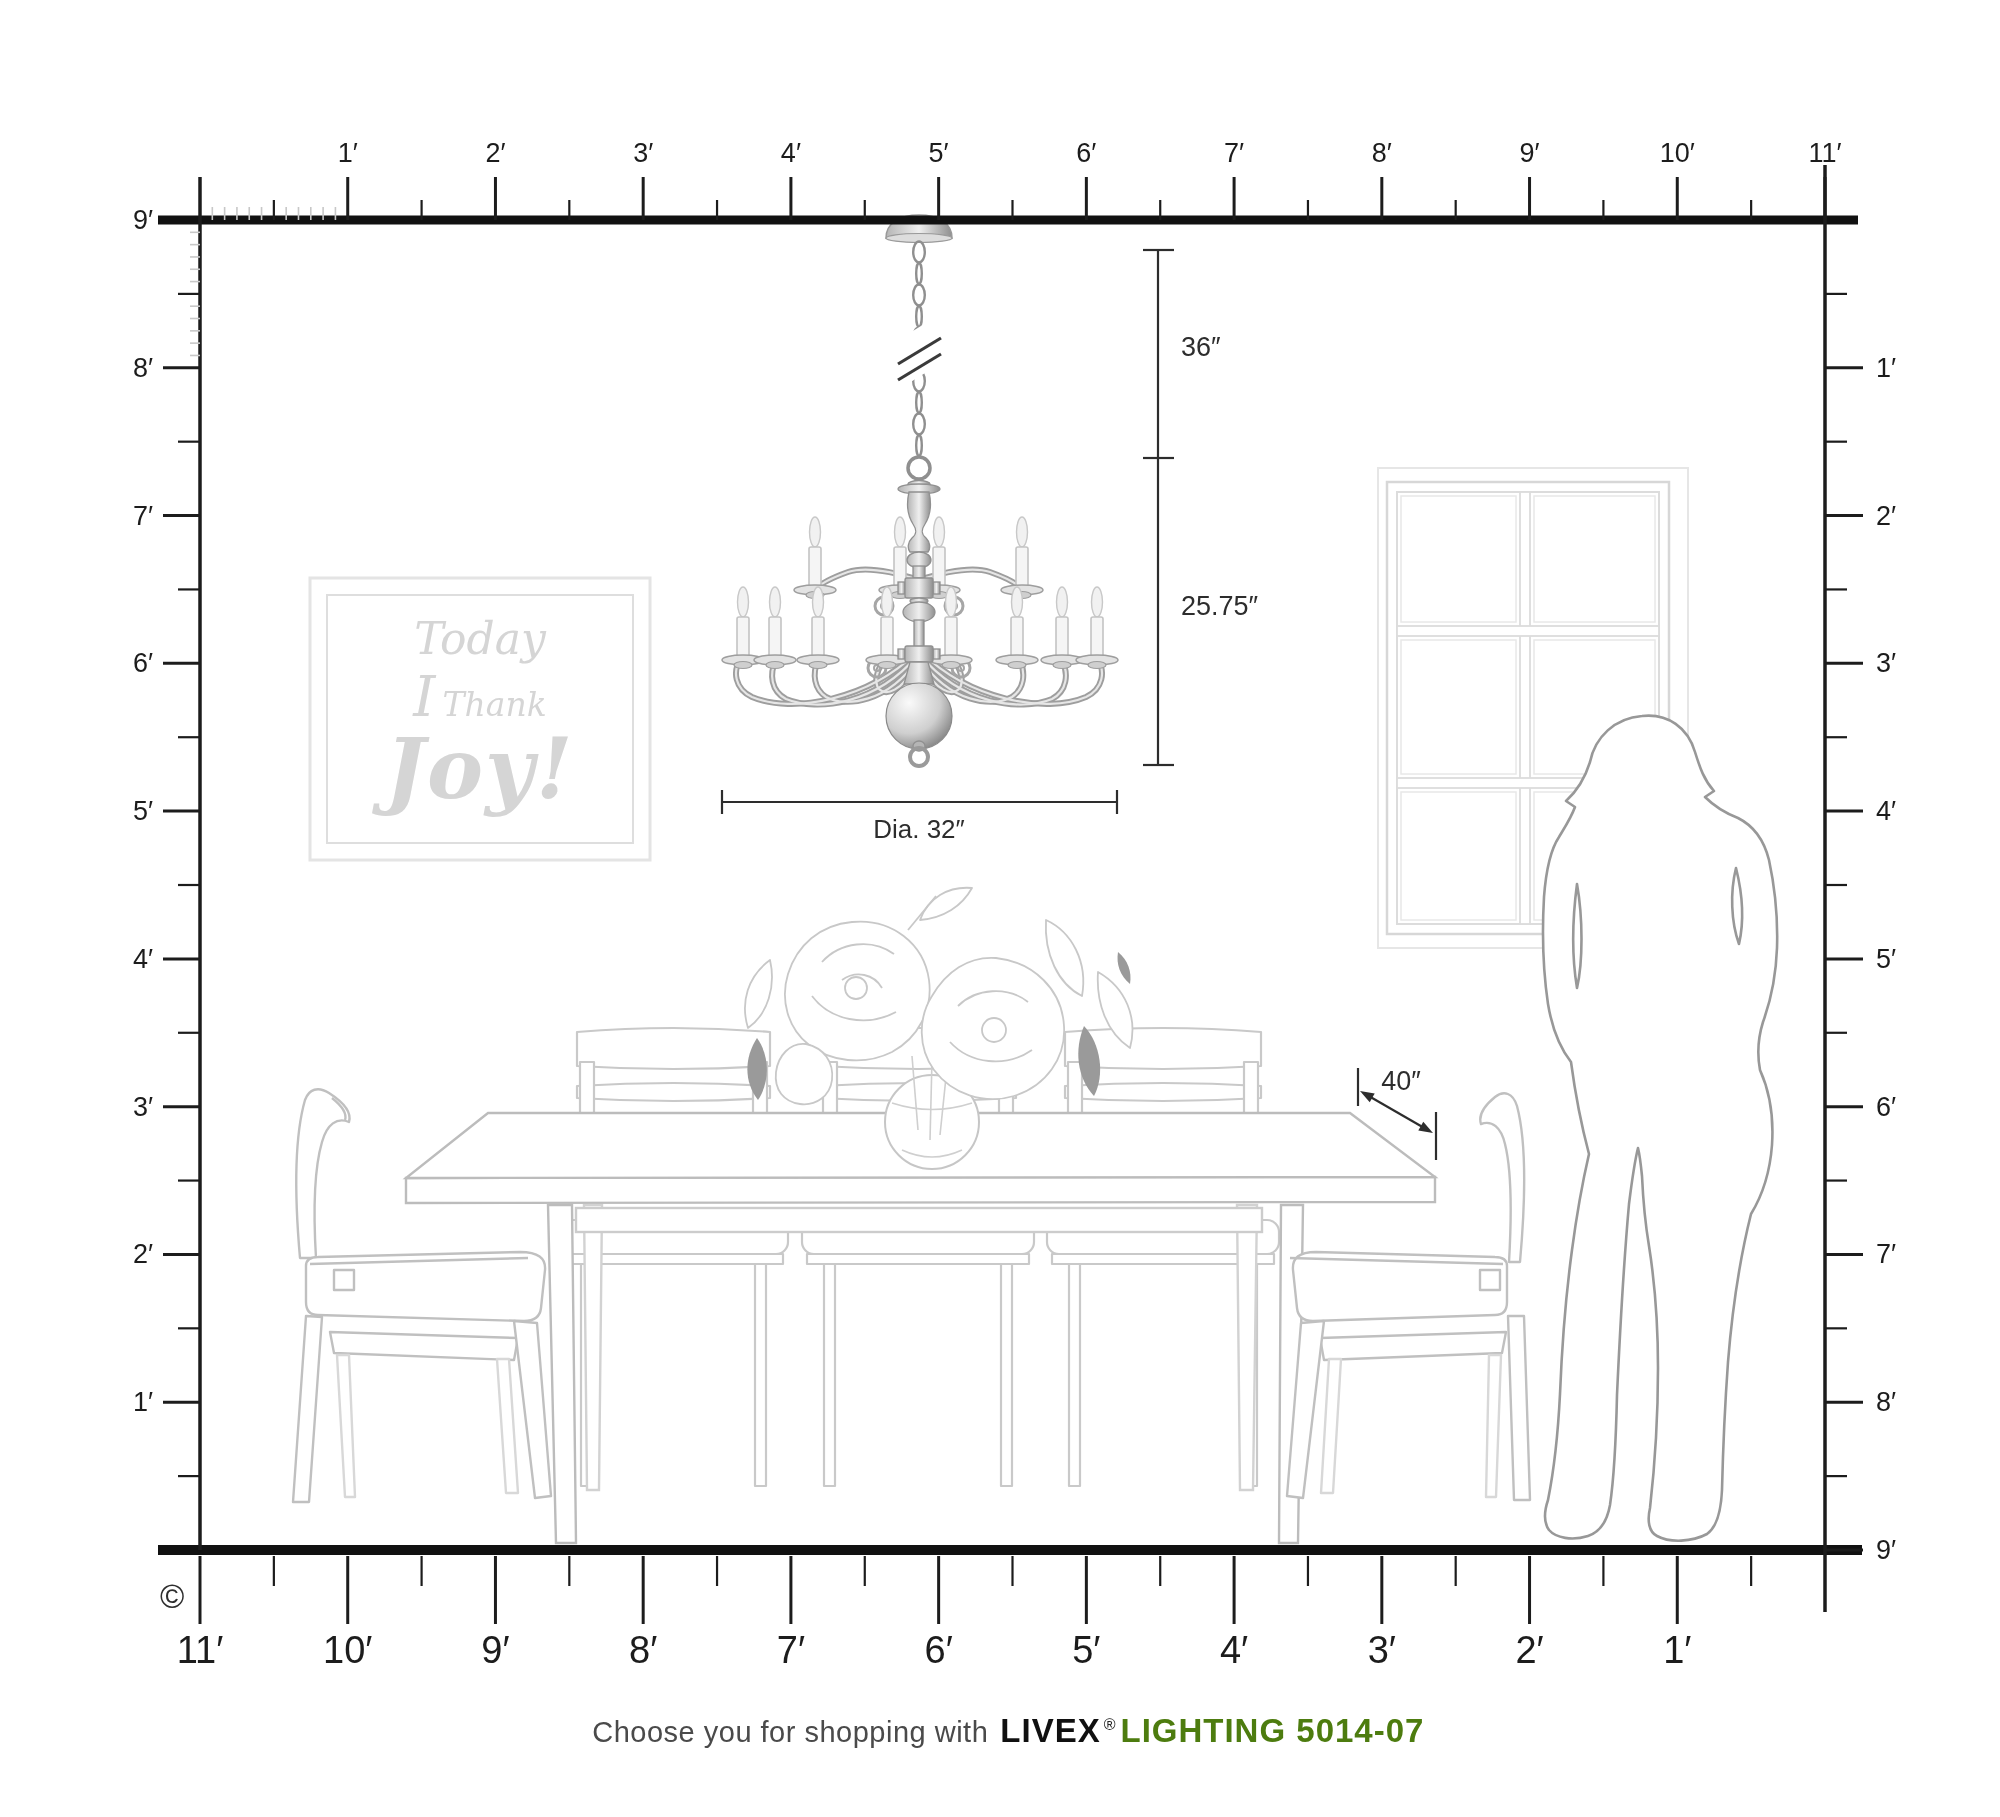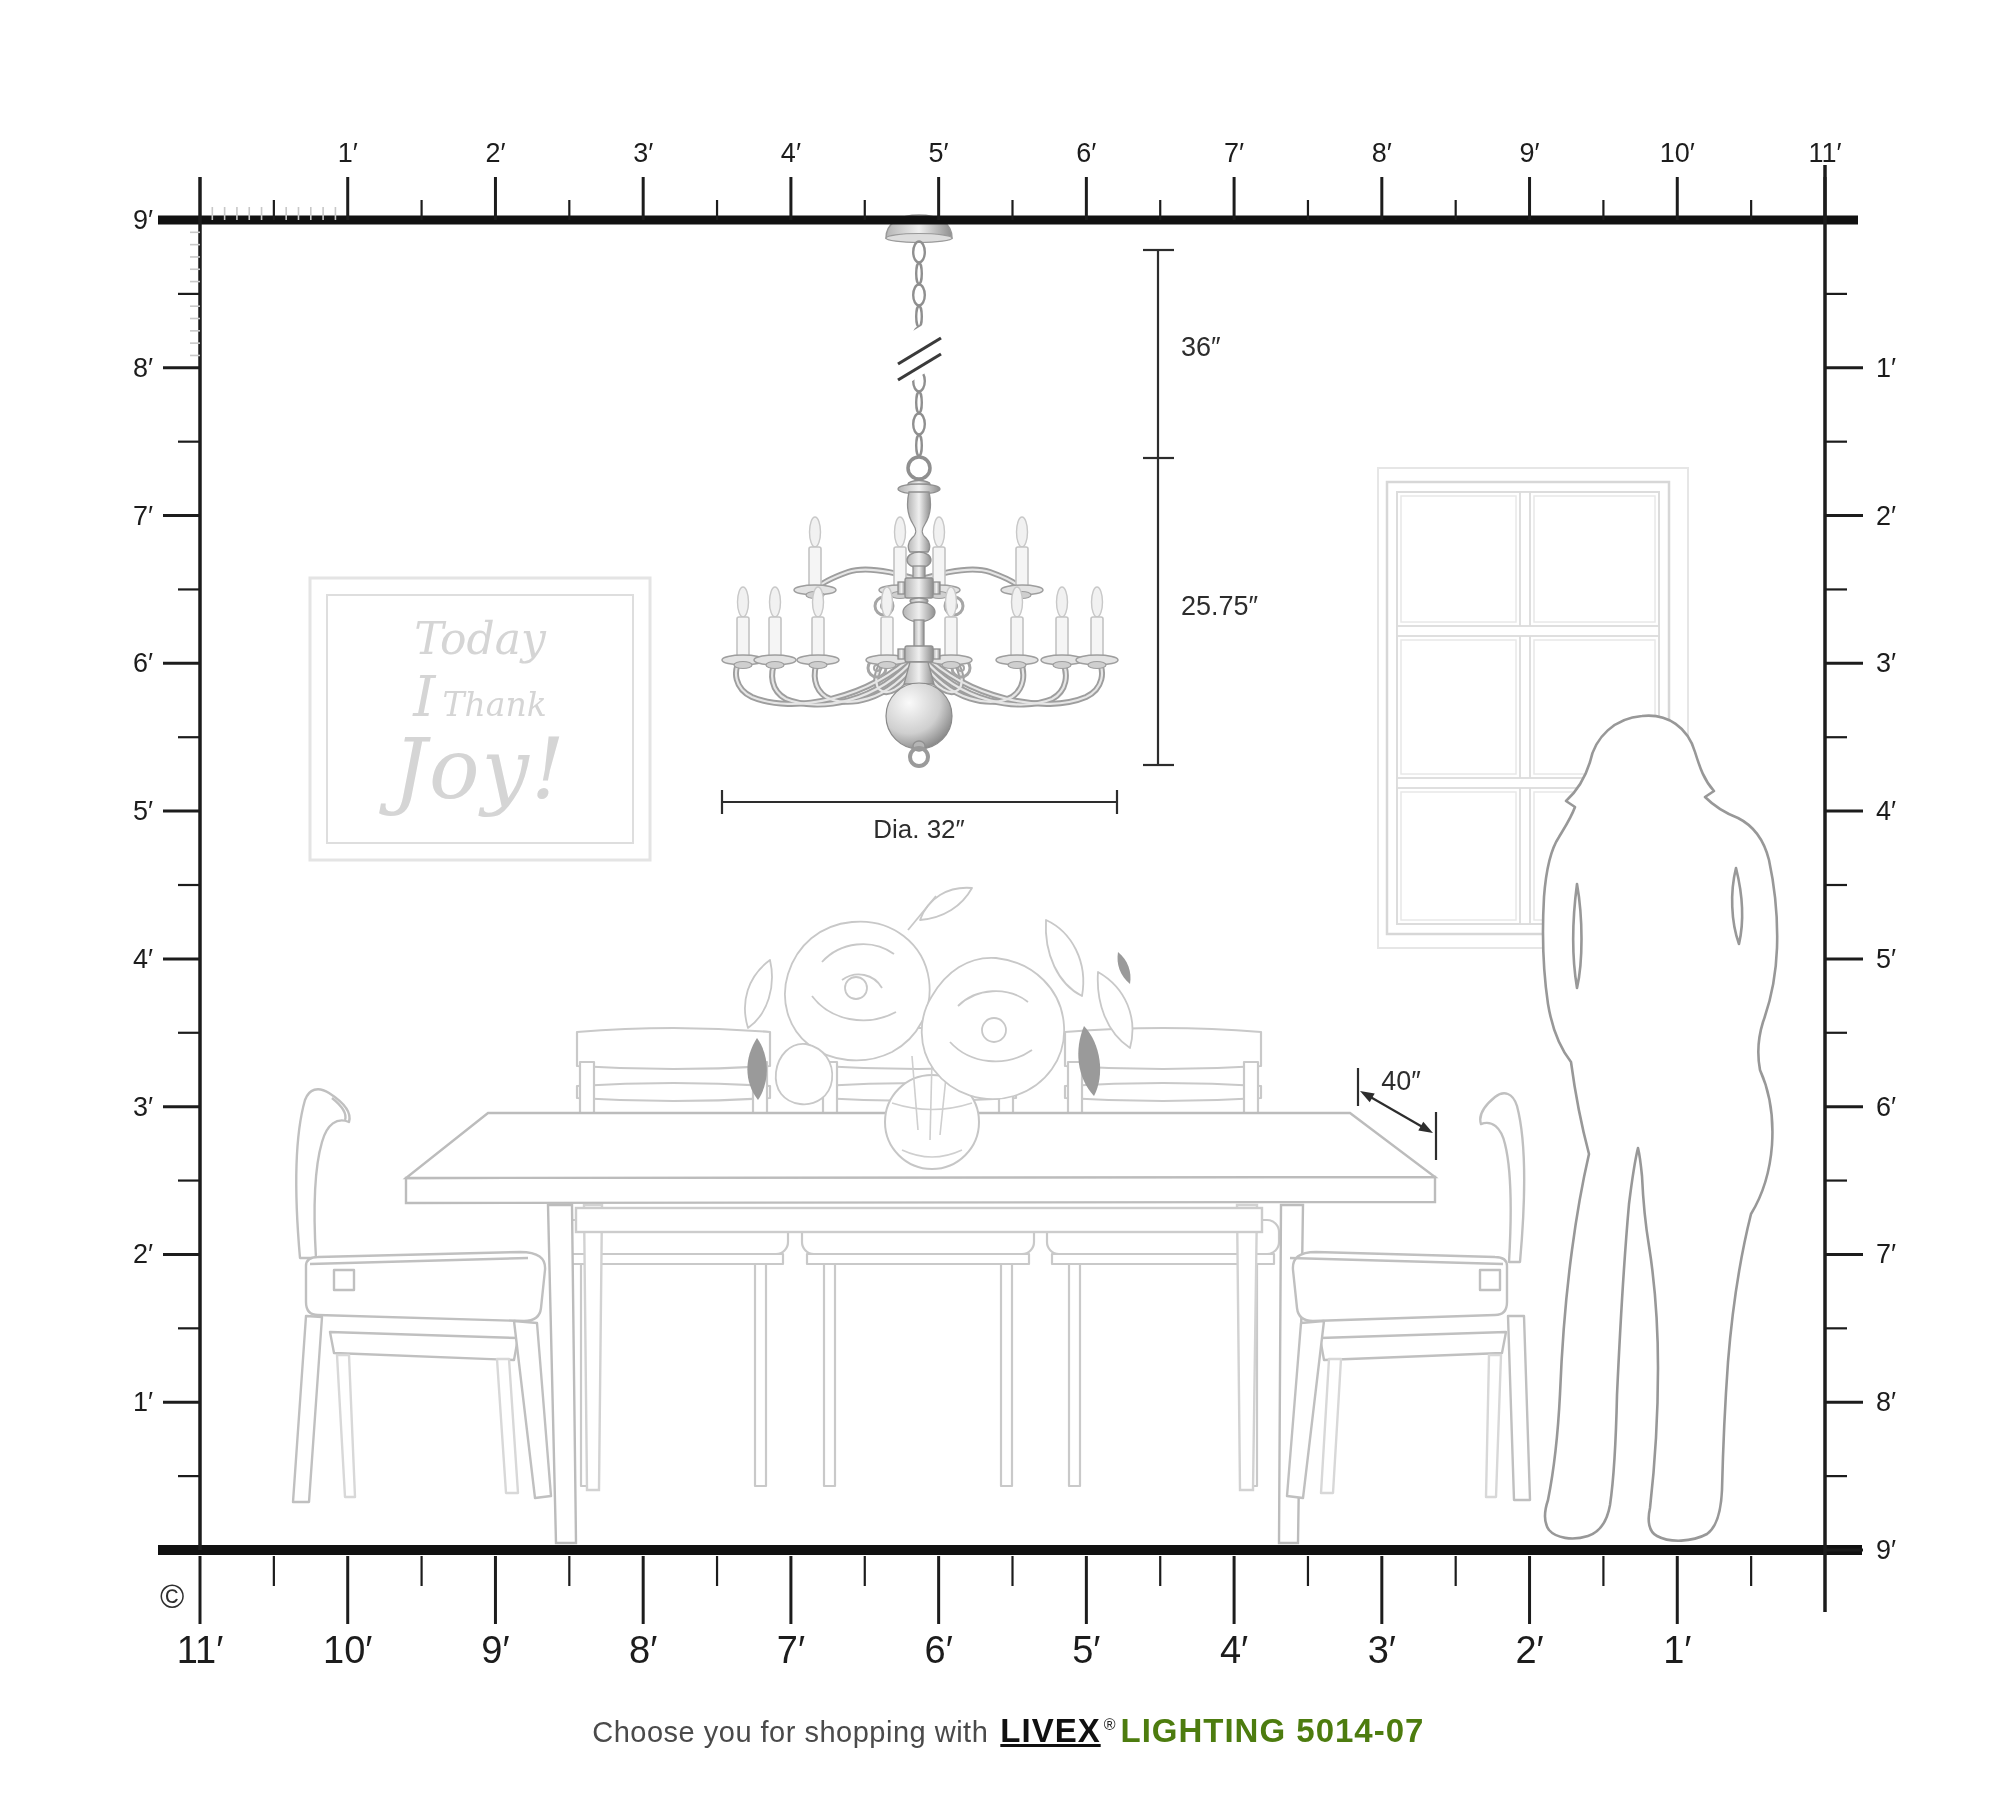--- a/index.html
+++ b/index.html
@@ -9,26 +9,26 @@
   svg text{font-family:"Liberation Sans",sans-serif;fill:#1c1c1c;}
   .dim-text{fill:#2d2d2d;font-weight:500;}
   
   .wall-art-text{position:absolute;left:327px;top:595px;width:306px;height:292px;
     text-align:center;color:#d5d5d5;font-family:"DejaVu Serif","Liberation Serif",serif;
     font-style:italic;line-height:1;}
   .wa-l1{font-size:44px;margin-top:22px;}
   .wa-l2{margin-top:8px;display:flex;justify-content:center;align-items:baseline;gap:7px;}
   .wa-i{font-size:56px;}
   .wa-choose{font-size:33px;}
-  .wa-l3{font-size:84px;font-weight:normal;margin-top:2px;letter-spacing:2px;}
+  .wa-l3{font-size:84px;font-weight:bold;margin-top:2px;letter-spacing:2px;}
   
   .footer{position:absolute;left:50%;top:1712px;transform:translateX(-49%);
     display:flex;align-items:baseline;white-space:nowrap;}
   .footer .msg{font-size:29px;color:#4a4a4a;letter-spacing:.5px;}
-  .footer .brand{font-size:33px;font-weight:bold;color:#101010;margin-left:12px;letter-spacing:1px;text-decoration:underline;}
+  .footer .brand{font-size:33px;font-weight:bold;color:#101010;margin-left:12px;letter-spacing:1px;}
   .footer .reg{font-size:16px;color:#222;position:relative;top:-12px;margin:0 5px 0 3px;}
   .footer .product{font-size:33px;font-weight:bold;color:#4d7c0f;letter-spacing:1px;}
   .copyright{position:absolute;left:160px;top:1578px;font-size:33px;color:#2e2e2e;}
 </style>
 </head>
 <body>
 
 <div class="stage">
 
 <svg id="scene" width="2000" height="1817" viewBox="0 0 2000 1817">

